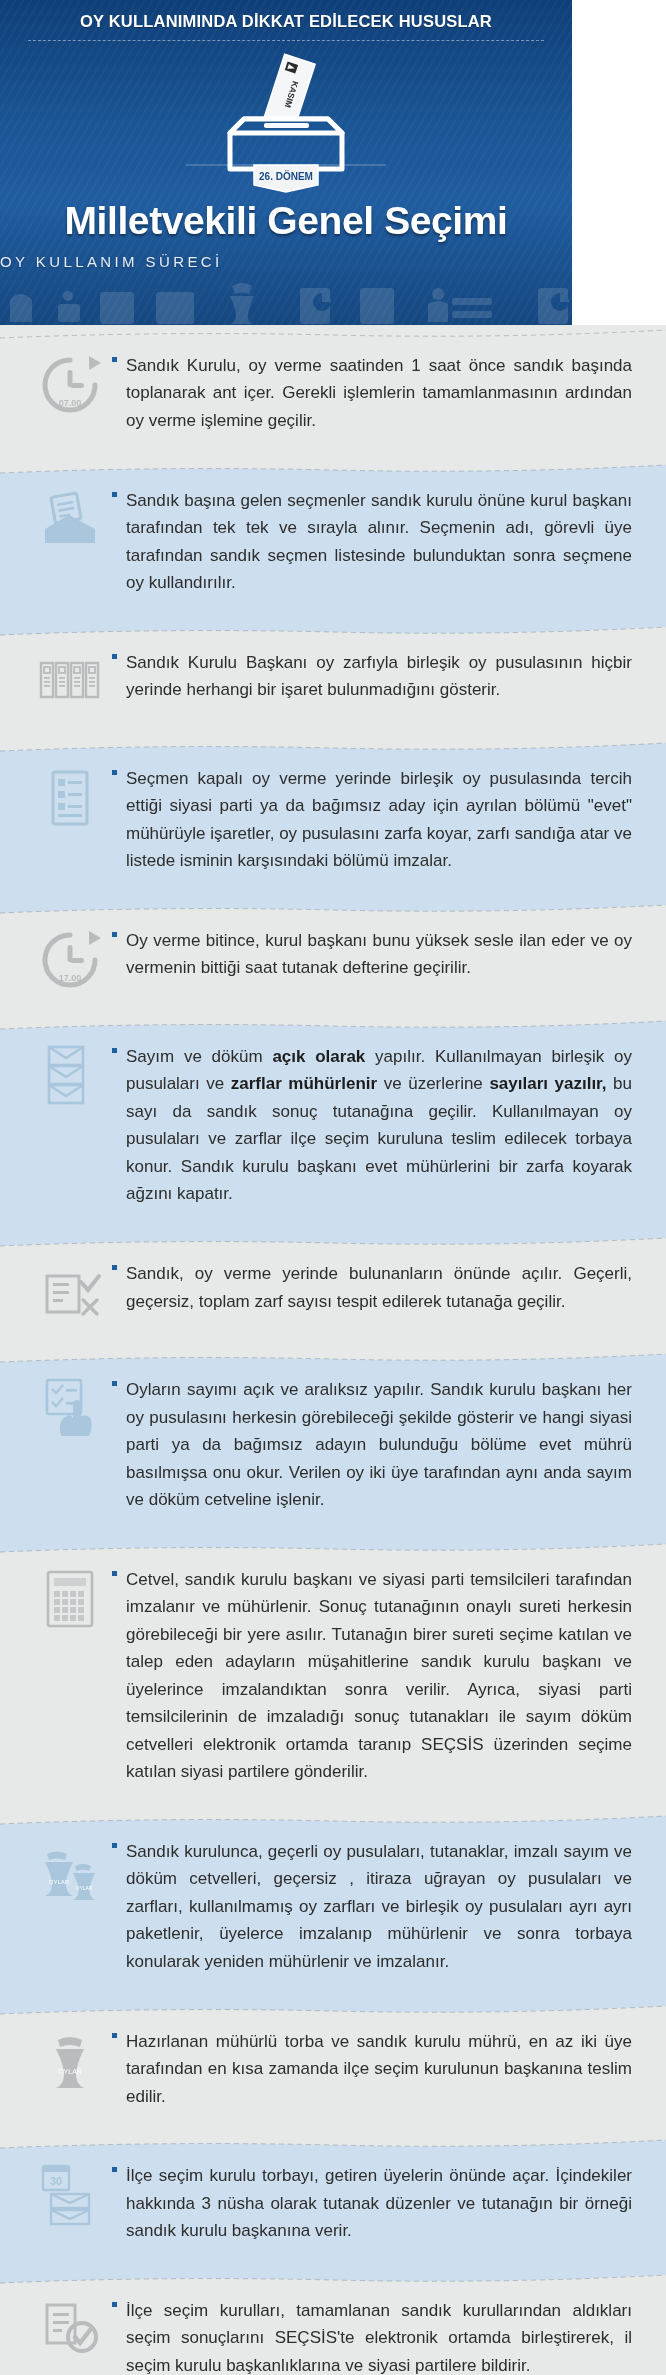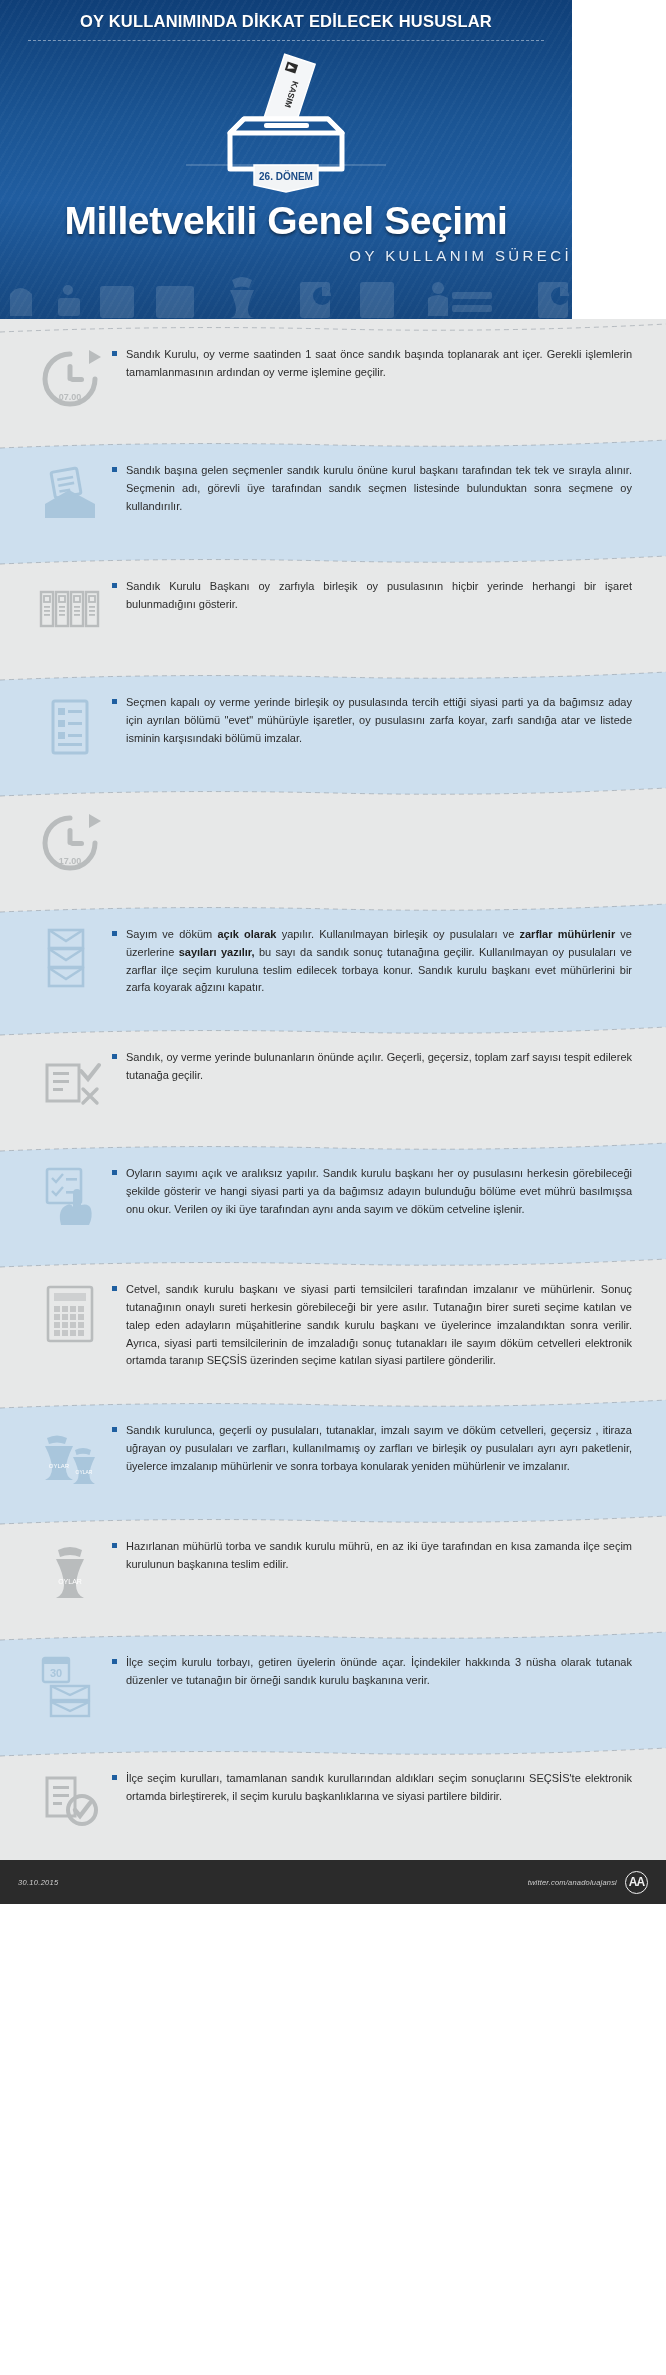--- a/index.html
+++ b/index.html
@@ -53,26 +53,26 @@
     text-align:center;
     color:#ffffff;
     font-size:39px;
     font-weight:bold;
     letter-spacing:-.4px;
     line-height:1.05;
     margin-top:4px;
     text-shadow:0 2px 3px rgba(0,0,0,.45);
   }
   .sub-title{
-    text-align:right;
+    text-align:left;
     color:#e6eef8;
     font-size:15px;
     letter-spacing:3.4px;
     font-weight:normal;
-    margin-top:5px;
+    margin-top:11px;
     padding-bottom:10px;
     text-shadow:0 1px 2px rgba(0,0,0,.3);
   }
   
   .icon-strip{
     position:relative;
     height:46px;
     opacity:.13;
     overflow:hidden;
   }
@@ -107,21 +107,21 @@
     padding-top:2px;
     text-align:center;
   }
   .row-icon svg{display:block;}
 
   .row-text{
     flex:1 1 auto;
     position:relative;
     padding-left:4px;
     padding-right:6px;
-    font-size:11px;
+    font-size:17px;
     line-height:1.62;
     color:#2d2d2d;
     text-align:justify;
     text-justify:inter-word;
   }
   .row-text .bullet{
     position:absolute;
     left:-10px;
     top:5px;
     width:5px;height:5px;
@@ -320,20 +320,21 @@
   </svg>
       <div class="row-icon">
         <svg width="62" height="62" viewBox="0 0 62 62">
         <path d="M31 6 A25 25 0 1 0 56 31" fill="none" stroke="#b9bcbd" stroke-width="5" stroke-linecap="round"></path>
         <polygon points="50,2 62,9 50,16" fill="#b9bcbd"></polygon>
         <rect x="28.5" y="16" width="5" height="17" rx="2.5" fill="#b9bcbd"></rect>
         <rect x="31" y="29" width="14" height="5" rx="2.5" fill="#b9bcbd"></rect>
         <text x="31" y="52" text-anchor="middle" font-family="Liberation Sans, sans-serif" font-size="9" font-weight="bold" fill="#b9bcbd">17.00</text>
       </svg>
       </div>
+      <div class="row-text"><span class="bullet"></span>Oy verme bitince, kurul başkanı bunu yüksek sesle ilan eder ve oy vermenin bittiği saat tutanak defterine geçirilir.</div>
     </div>
     <div class="row blue" id="row-6">
       <svg class="wave" viewBox="0 0 666 16" preserveAspectRatio="none" aria-hidden="true">
     <path d="M0 0 L666 0 L666 5 Q500 14 333 10 Q166 6 0 13 Z" fill="#e7e8e8"></path>
     <path d="M0 13 Q166 6 333 10 Q500 14 666 5" fill="none" stroke="rgba(140,150,158,.55)" stroke-width="1" stroke-dasharray="5 4"></path>
   </svg>
       <div class="row-icon">
         <svg width="62" height="62" viewBox="0 0 62 62">
         <rect x="10" y="2" width="34" height="18" fill="none" stroke="#a9c6dc" stroke-width="2.6"></rect>
           <path d="M10 2 L27 13 L44 2" fill="none" stroke="#a9c6dc" stroke-width="2.6"></path>

